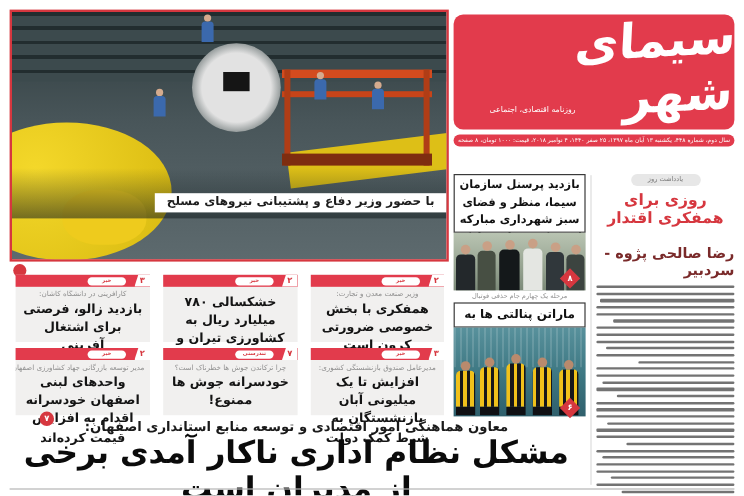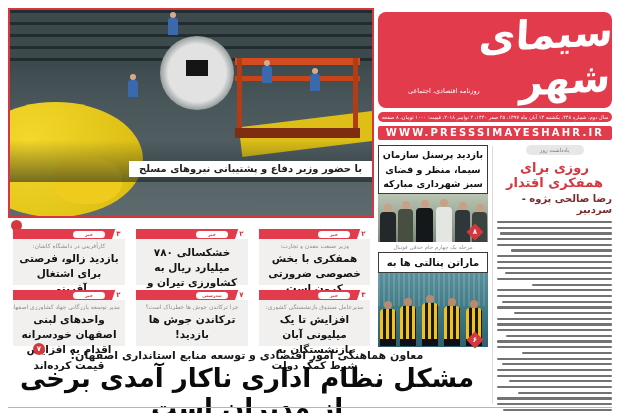--- a/index.html
+++ b/index.html
@@ -85,21 +85,21 @@
   .player::after{content:"";position:absolute;bottom:-7px;left:0;right:0;height:7px;background:#101014;}
   .diamond{position:absolute;width:12px;height:12px;background:#d6373f;transform:rotate(45deg);}
   .diamond span{position:absolute;inset:0;transform:rotate(-45deg);color:#fff;font-size:7px;
         line-height:12px;text-align:center;font-weight:bold;}
 
   
   #ed{left:497px;top:145px;width:115px;}
   .ed-tab{width:58px;height:10px;margin:0 auto;background:#e7e7e7;border-radius:5px;font-size:5.5px;
         line-height:10px;text-align:center;color:#777;direction:rtl;}
   .ed-title{margin-top:5px;text-align:center;color:#d6373f;font-weight:bold;font-size:13px;direction:rtl;}
-  .ed-byline{margin-top:3px;text-align:right;font-size:10px;font-weight:bold;color:#7a2a2a;direction:rtl;}
+  .ed-byline{margin-top:14px;text-align:right;font-size:12px;font-weight:bold;color:#7a2a2a;direction:rtl;}
   .ed-body{margin-top:6px;direction:rtl;}
   .ed-line{height:2.2px;background:#5a5a5a;margin-bottom:3.5px;border-radius:1px;opacity:.85;}
   .vdivider{left:492px;top:146px;width:1px;height:258px;background:#dcdcdc;}
 
   
   #bottom-kicker{left:8px;top:349px;width:478px;text-align:center;font-size:11px;font-weight:bold;
         color:#1a1a1a;direction:rtl;}
   #bottom-headline{left:8px;top:363px;width:478px;text-align:center;font-size:26px;font-weight:bold;
         color:#0b0b0b;direction:rtl;}
   #bottom-divider{left:8px;top:407px;width:604px;height:1px;background:#b5b5b5;}
@@ -131,21 +131,20 @@
     <div class="lead-kicker">با حضور وزیر دفاع و پشتیبانی نیروهای مسلح</div>
   </div>
   <div class="abs dot-badge" style="left:11px;top:220px;width:11px;height:11px;"></div>
 
   <div id="masthead" class="abs">
     <div class="logo-box">
       <div class="logo-text">سیمای شهر</div>
       <div class="tagline">روزنامه اقتصادی، اجتماعی</div>
     </div>
     <div class="date-bar">سال دوم، شماره ۴۴۸، یکشنبه ۱۳ آبان ماه ۱۳۹۷، ۲۵ صفر ۱۴۴۰، ۴ نوامبر ۲۰۱۸، قیمت: ۱۰۰۰ تومان، ۸ صفحه</div>
-    <div class="url-bar">WWW.PRESSSIMAYESHAHR.IR</div>
   </div>
 
   <div class="nbox" style="left:259px;top:229px;width:111px;height:56px;">
     <div class="nbar">
       <div class="npill">خبر</div>
       <div class="nnum">۲</div>
     </div>
     <div class="nkicker">وزیر صنعت معدن و تجارت:</div>
     <div class="nheadline">همفکری با بخش خصوصی ضرورتی کرون است</div>
   </div>
@@ -171,21 +170,21 @@
     </div>
     <div class="nkicker">مدیرعامل صندوق بازنشستگی کشوری:</div>
     <div class="nheadline">افزایش تا یک میلیونی آبان بازنشستگان به شرط کمک دولت</div>
   </div>
   <div class="nbox" style="left:136px;top:290px;width:112px;height:56px;">
     <div class="nbar">
       <div class="npill">تندرستی</div>
       <div class="nnum">۷</div>
     </div>
     <div class="nkicker">چرا ترکاندن جوش ها خطرناک است؟</div>
-    <div class="nheadline">ترکاندن جوش ها بازدید!</div>
+    <div class="nheadline">خودسرانه جوش ها ممنوع!</div>
   </div>
   <div class="nbox" style="left:13px;top:290px;width:112px;height:56px;">
     <div class="nbar">
       <div class="npill">خبر</div>
       <div class="nnum">۲</div>
     </div>
     <div class="nkicker">مدیر توسعه بازرگانی جهاد کشاورزی اصفهان:</div>
     <div class="nheadline">واحدهای لبنی اصفهان خودسرانه اقدام به افزایش قیمت کرده‌اند</div>
   </div>
 

